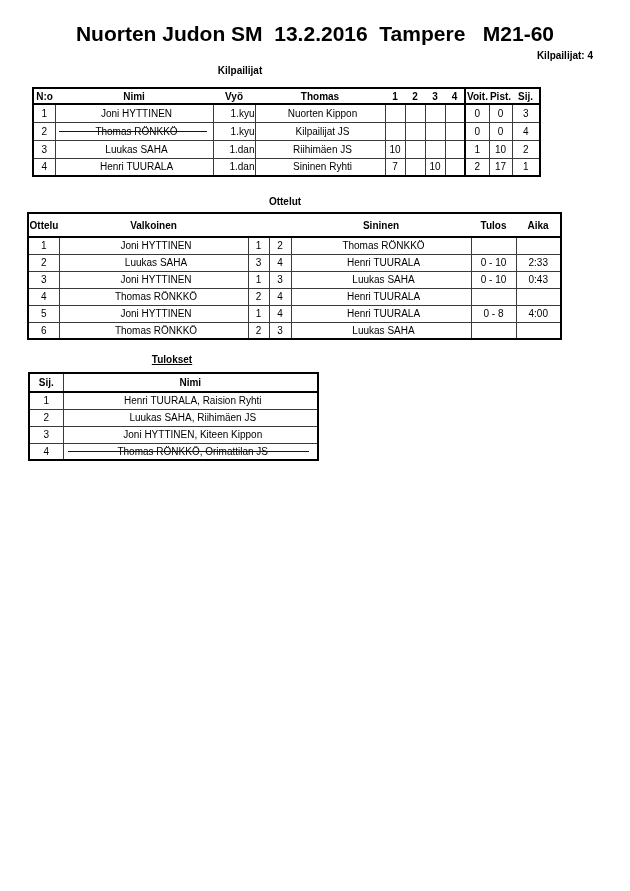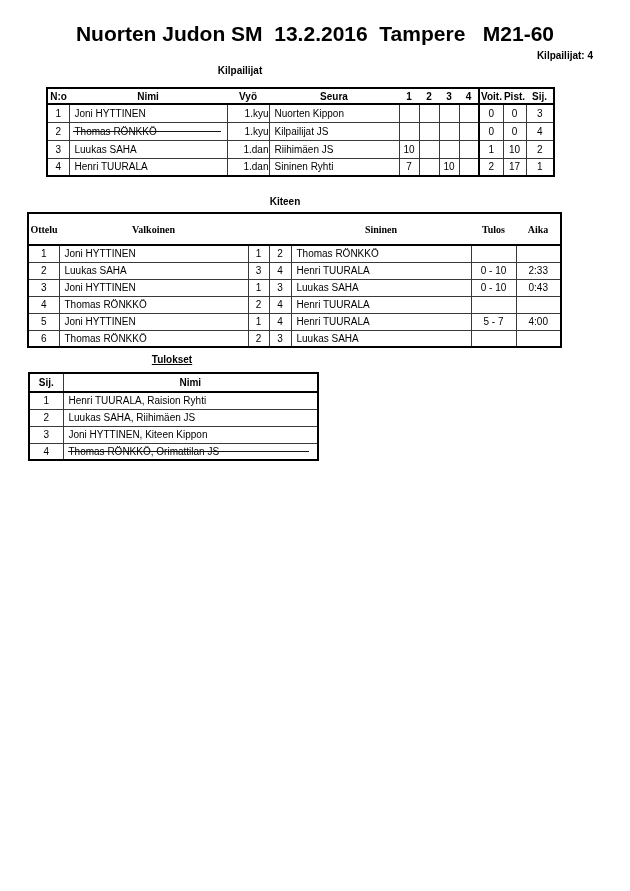--- a/index.html
+++ b/index.html
@@ -28,32 +28,32 @@
   }
   table.t th{
     font-size:10px;font-weight:bold;text-align:center;
     border-bottom:2px solid #000;padding:0;
     white-space:nowrap;overflow:visible;vertical-align:middle;
   }
   table.t td{
     border:1px solid #3a3a3a;padding:0;text-align:center;
     white-space:nowrap;overflow:hidden;vertical-align:middle;
   }
-  table.t td.lt{text-align:left;padding-left:5px;}
+  table.t td.lt{text-align:center;padding-left:5px;}
   table.t td.belt{text-align:right;padding-left:7px;}
   th.grp, td.grp{border-left:2px solid #000 !important;}
   th.al{text-align:left;padding-left:1px;}
   th.div-l{border-left:1px solid #3a3a3a;}
 
-  .t1{top:87px;left:46px;width:507px;}
+  .t1{top:87px;left:32px;width:507px;}
   .t1 thead tr{height:16px;}
   .t1 tbody tr{height:18px;}
 
   .t2{top:212px;left:27px;width:533px;}
-  .t2 thead tr{height:32px;font-family:Liberation Serif, serif;}
+  .t2 thead tr{height:24px;}
   .t2 tbody tr{height:17px;}
 
   .t3{top:372px;left:28px;width:289px;}
   .t3 thead tr{height:19px;}
   .t3 tbody tr{height:17px;}
 
   td.struckcell{position:relative;}
   .strike{
     position:absolute;left:3px;right:6px;top:50%;height:0;
     border-top:1.5px solid #141414;
@@ -80,21 +80,21 @@
       <col style="width:20px">
     <col style="width:24px">
       <col style="width:23px">
       <col style="width:28px">
   </colgroup>
   <thead>
     <tr>
       <th class="al">N:o</th>
       <th>Nimi</th>
       <th>Vyö</th>
-      <th>Seura</th>
+      <th>Thomas</th>
       <th>1</th>
       <th>2</th>
       <th>3</th>
       <th>4</th>
       <th class="grp">Voit.</th>
       <th>Pist.</th>
       <th>Sij.</th>
     </tr>
   </thead>
   <tbody>
@@ -146,21 +146,21 @@
       <td></td>
       <td>10</td>
       <td></td>
       <td class="grp">2</td>
       <td>17</td>
       <td>1</td>
     </tr>
   </tbody>
 </table>
 
-<div class="abs section-heading h-ottelut">Kiteen</div>
+<div class="abs section-heading h-ottelut">Ottelut</div>
 
 <table class="t t2">
   <colgroup>
     <col style="width:31px">
       <col style="width:189px">
       <col style="width:21px">
       <col style="width:22px">
     <col style="width:180px">
       <col style="width:45px">
       <col style="width:45px">
@@ -212,21 +212,21 @@
       <td class="lt">Henri TUURALA</td>
       <td></td>
       <td></td>
     </tr>
     <tr>
       <td>5</td>
       <td class="lt">Joni HYTTINEN</td>
       <td>1</td>
       <td>4</td>
       <td class="lt">Henri TUURALA</td>
-      <td>5 - 7</td>
+      <td>0 - 8</td>
       <td>4:00</td>
     </tr>
     <tr>
       <td>6</td>
       <td class="lt">Thomas RÖNKKÖ</td>
       <td>2</td>
       <td>3</td>
       <td class="lt">Luukas SAHA</td>
       <td></td>
       <td></td>

